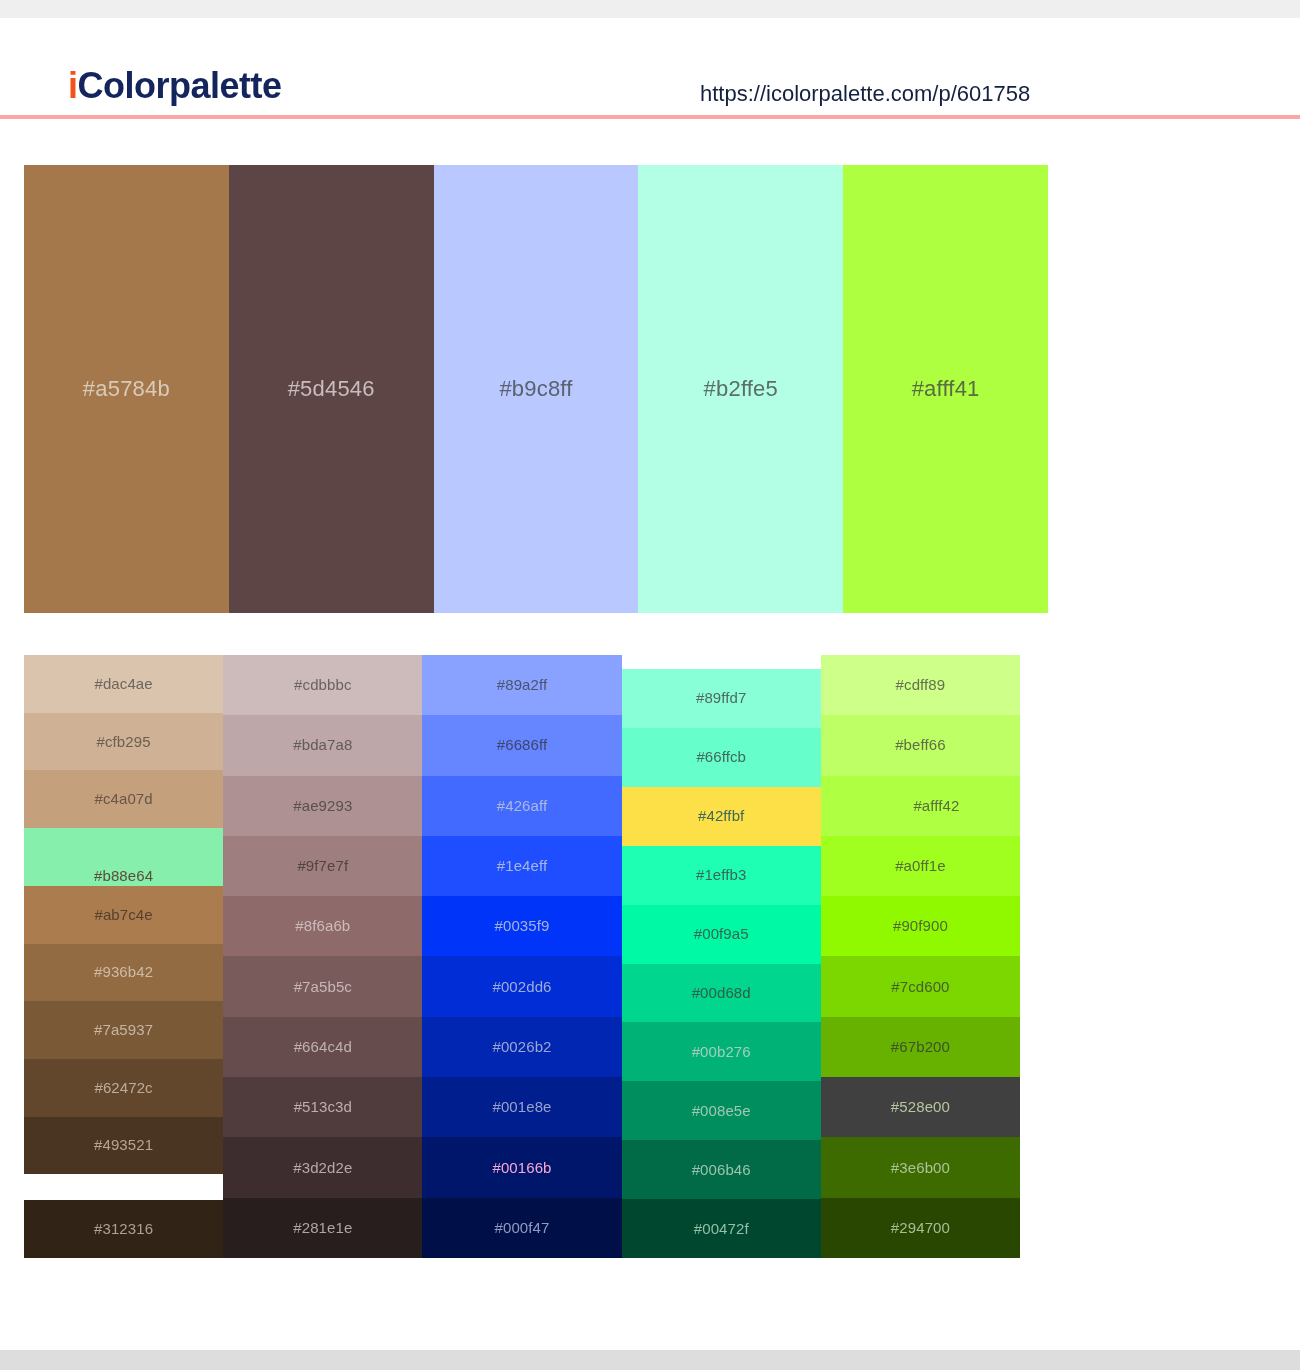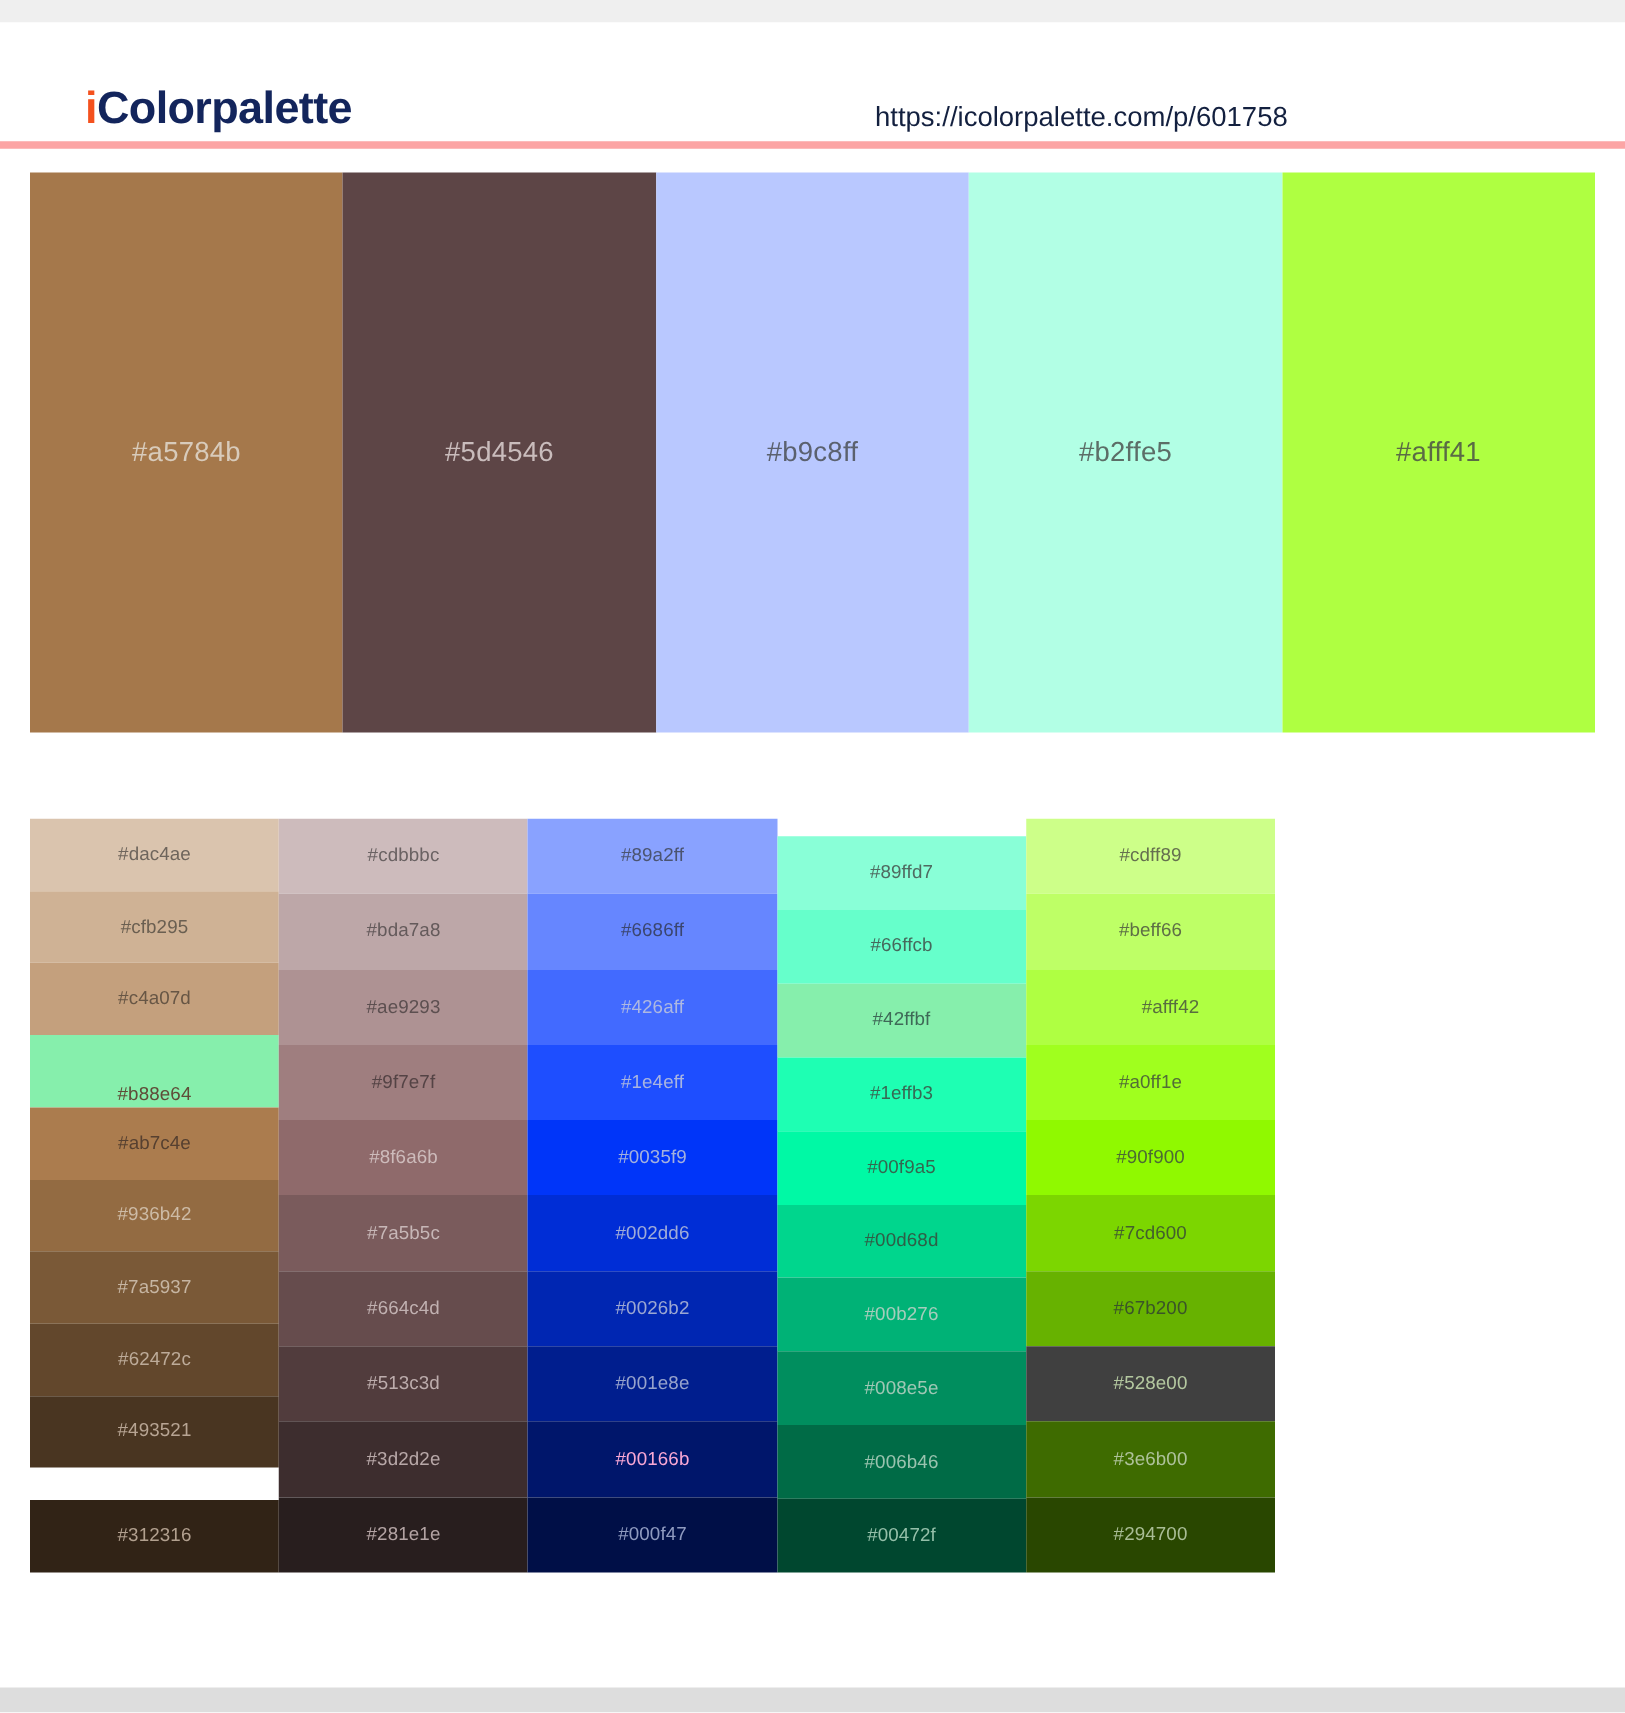--- a/index.html
+++ b/index.html
@@ -17,21 +17,21 @@
     position: absolute; top: 0; left: 0;
     width: 1300px; height: 18px;
     background: #efefef;
   }
 
   
   .header {
     position: absolute; top: 18px; left: 0;
     width: 1300px; height: 101px;
     background: #ffffff;
-    border-bottom: 6px solid #fca5a5;
+    border-bottom: 4px solid #fca5a5;
   }
   .logo {
     position: absolute; left: 68px; top: 46px;
     font-size: 36px;
     font-weight: bold;
     letter-spacing: -0.5px;
     line-height: 44px;
     white-space: nowrap;
   }
   .logo .logo-i { color: #f4511e; }
@@ -40,24 +40,23 @@
     position: absolute; left: 700px; top: 62px;
     font-size: 22px;
     color: #13203f;
     line-height: 28px;
     white-space: nowrap;
   }
 
   
   .main-band {
     position: absolute;
-    left: 24px; top: 138px;
-    width: 1252px; height: 448px;
-    display: flex;
-    justify-content: flex-end;
+    left: 24px; top: 165px;
+    width: 1024px; height: 448px;
+    display: flex;
   }
   .main-swatch {
     flex: 1 1 0;
     position: relative;
     display: flex;
     align-items: center;
     justify-content: center;
   }
   .main-swatch .code {
     font-size: 22px;
@@ -223,21 +222,21 @@
           <span class="code" style="color: rgb(143, 155, 192);">#000f47</span>
         </div>
       </div>
       <div class="grid-col">
         <div class="shade" style="background: rgb(137, 255, 215); margin-top: 14px;">
           <span class="code" style="color: rgb(79, 107, 97);">#89ffd7</span>
         </div>
         <div class="shade" style="background: rgb(102, 255, 203);">
           <span class="code" style="color: rgb(69, 105, 92);">#66ffcb</span>
         </div>
-        <div class="shade" style="background: #86efac;">
+        <div class="shade" style="background: #fde047;">
           <span class="code" style="color: rgb(62, 105, 87);">#42ffbf</span>
         </div>
         <div class="shade" style="background: rgb(30, 255, 179);">
           <span class="code" style="color: rgb(55, 105, 84);">#1effb3</span>
         </div>
         <div class="shade" style="background: rgb(0, 249, 165);">
           <span class="code" style="color: rgb(52, 103, 79);">#00f9a5</span>
         </div>
         <div class="shade" style="background: rgb(0, 214, 141);">
           <span class="code" style="color: rgb(46, 95, 71);">#00d68d</span>

